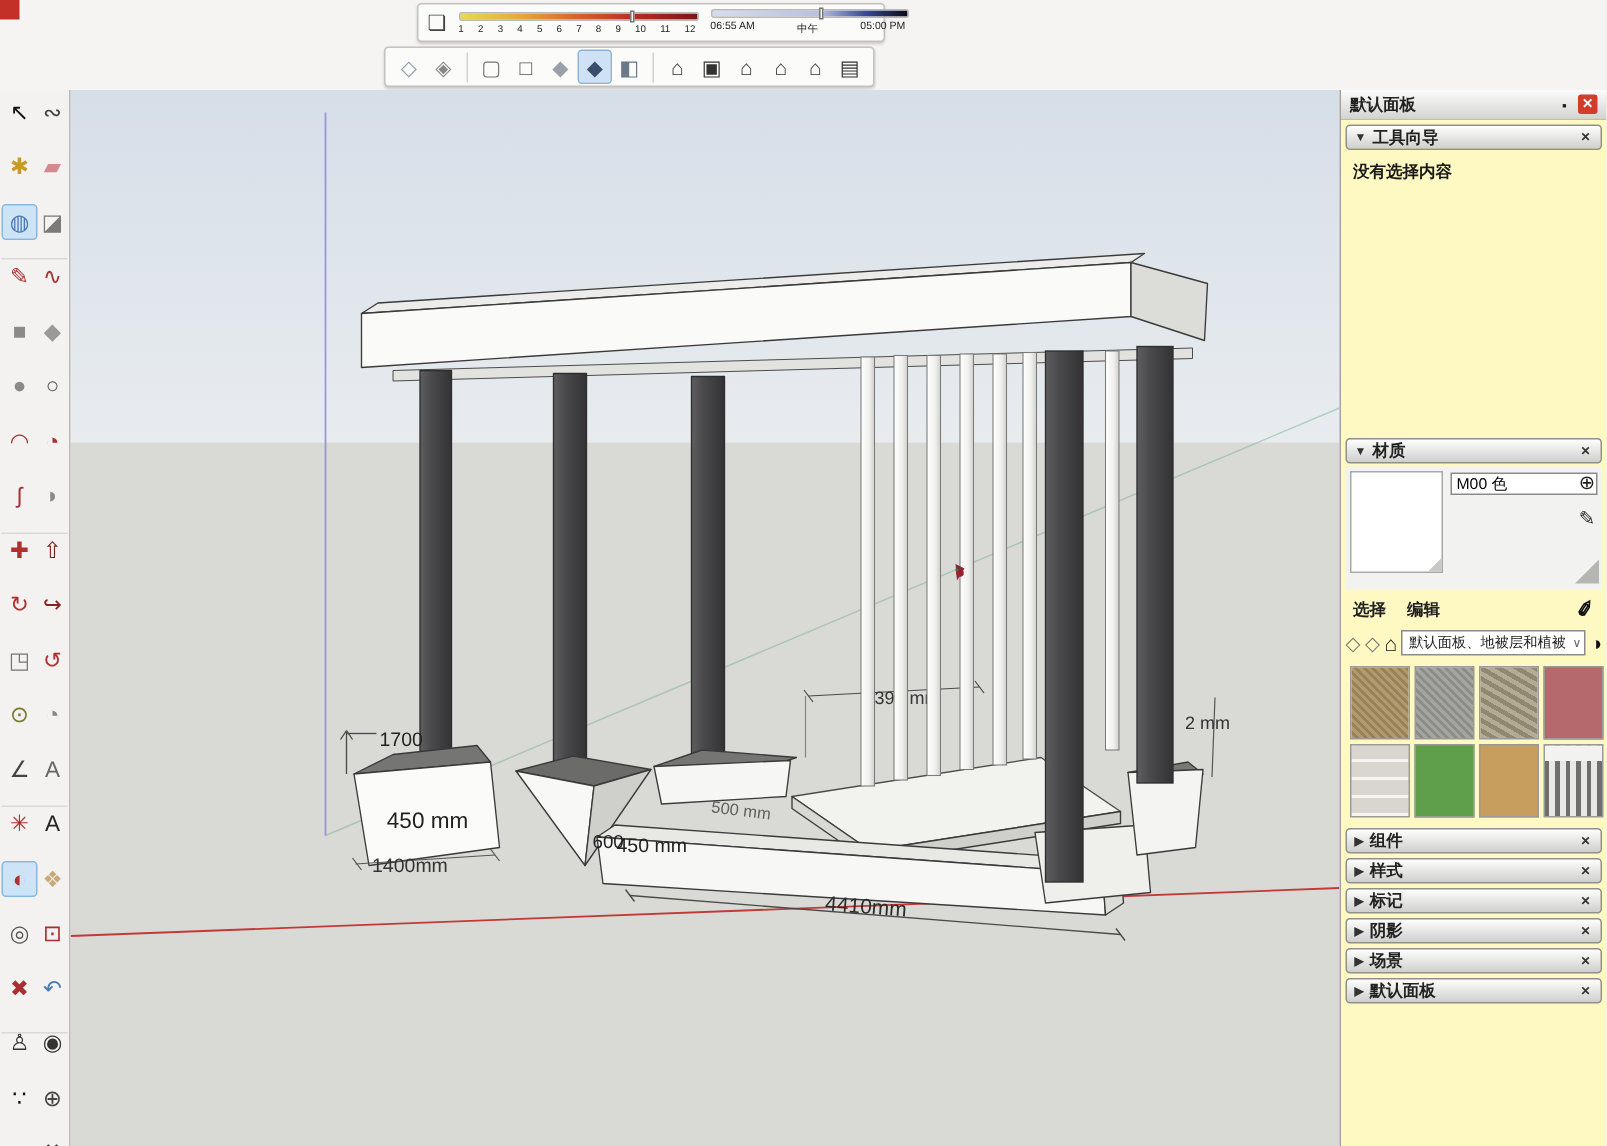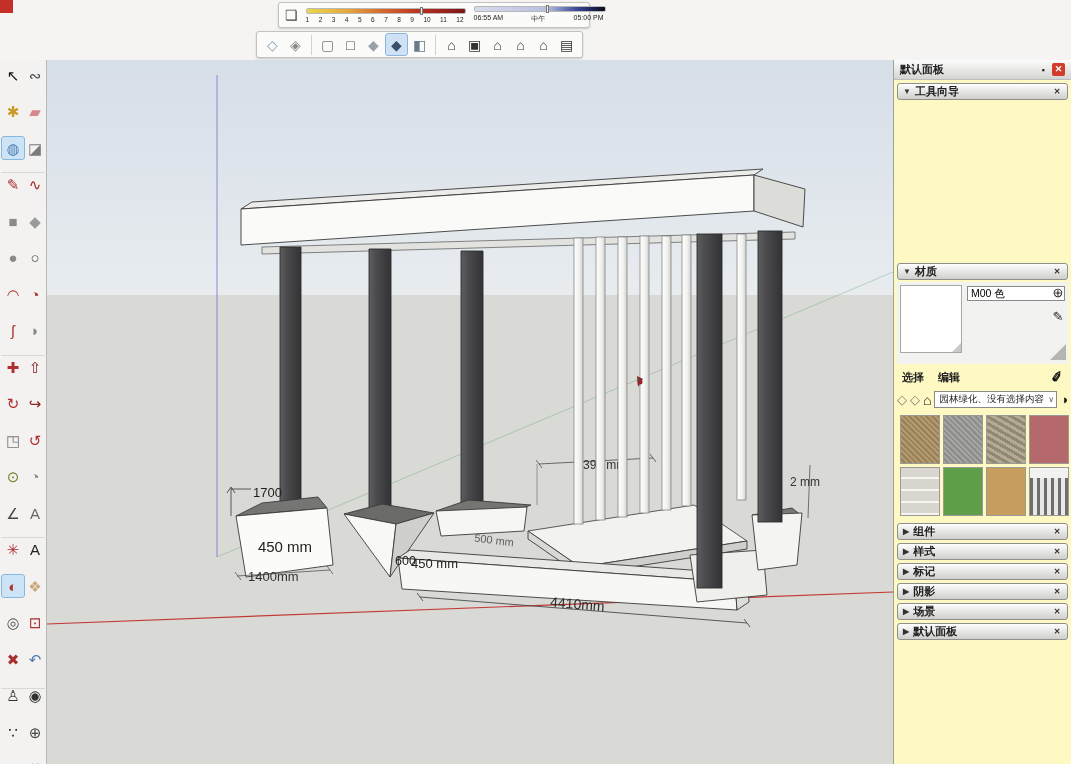--- a/index.html
+++ b/index.html
@@ -418,20 +418,23 @@
     <span data-name="tray-title">默认面板</span>
     <span class="pin" data-name="pin-icon">▪</span>
     <span class="close-red" data-name="tray-close-button">✕</span>
   </div>
 
   <div class="sec-header" data-name="entity-info-header">
     <span class="tri" data-name="collapse-arrow-icon">▼</span>
     <span data-name="entity-info-title">工具向导</span>
     <span class="sec-x" data-name="entity-info-close-icon">✕</span>
   </div>
+  <div class="entity-body" data-name="entity-info-body">
+    <span data-name="no-selection-text">没有选择内容</span>
+  </div>
   <div id="mat-gap"></div>
 
   <div class="sec-header" data-name="materials-header">
     <span class="tri" data-name="collapse-arrow-icon">▼</span>
     <span data-name="materials-title">材质</span>
     <span class="sec-x" data-name="materials-close-icon">✕</span>
   </div>
 
   <div class="mat-body" data-name="materials-body">
     <div class="preview" data-name="material-preview">
@@ -447,21 +450,21 @@
     <span class="tab" data-name="tab-select">选择</span>
     <span class="tab" data-name="tab-edit">编辑</span>
     <span class="dropper" data-name="eyedropper-icon">✐</span>
   </div>
 
   <div class="mat-nav" data-name="materials-nav">
     <span class="navgl" data-name="back-icon">◇</span>
     <span class="navgl" data-name="forward-icon">◇</span>
     <span class="home" data-name="home-icon">⌂</span>
     <div class="dd" data-name="collection-dropdown">
-      <span data-name="collection-name">园林绿化、没有选择内容</span>
+      <span data-name="collection-name">默认面板、地被层和植被</span>
       <span class="chev" data-name="chevron-down-icon">∨</span>
     </div>
     <span class="paintjar" data-name="sample-paint-icon">◑</span>
   </div>
 
   <div id="swatch-grid" data-name="material-swatch-grid">
       <div class="swatch" data-name="swatch-gravel-brown" style="background: repeating-linear-gradient(45deg, rgb(177, 154, 107) 0px, rgb(177, 154, 107) 2px, rgb(152, 129, 90) 2px, rgb(152, 129, 90) 4px);"></div>
       <div class="swatch" data-name="swatch-gravel-gray" style="background: repeating-linear-gradient(45deg, rgb(164, 164, 160) 0px, rgb(164, 164, 160) 2px, rgb(140, 140, 136) 2px, rgb(140, 140, 136) 4px);"></div>
       <div class="swatch" data-name="swatch-pebbles" style="background: repeating-linear-gradient(30deg, rgb(179, 171, 150) 0px, rgb(179, 171, 150) 3px, rgb(145, 137, 111) 3px, rgb(145, 137, 111) 6px);"></div>
       <div class="swatch" data-name="swatch-rose" style="background: rgb(181, 105, 109);"></div>

